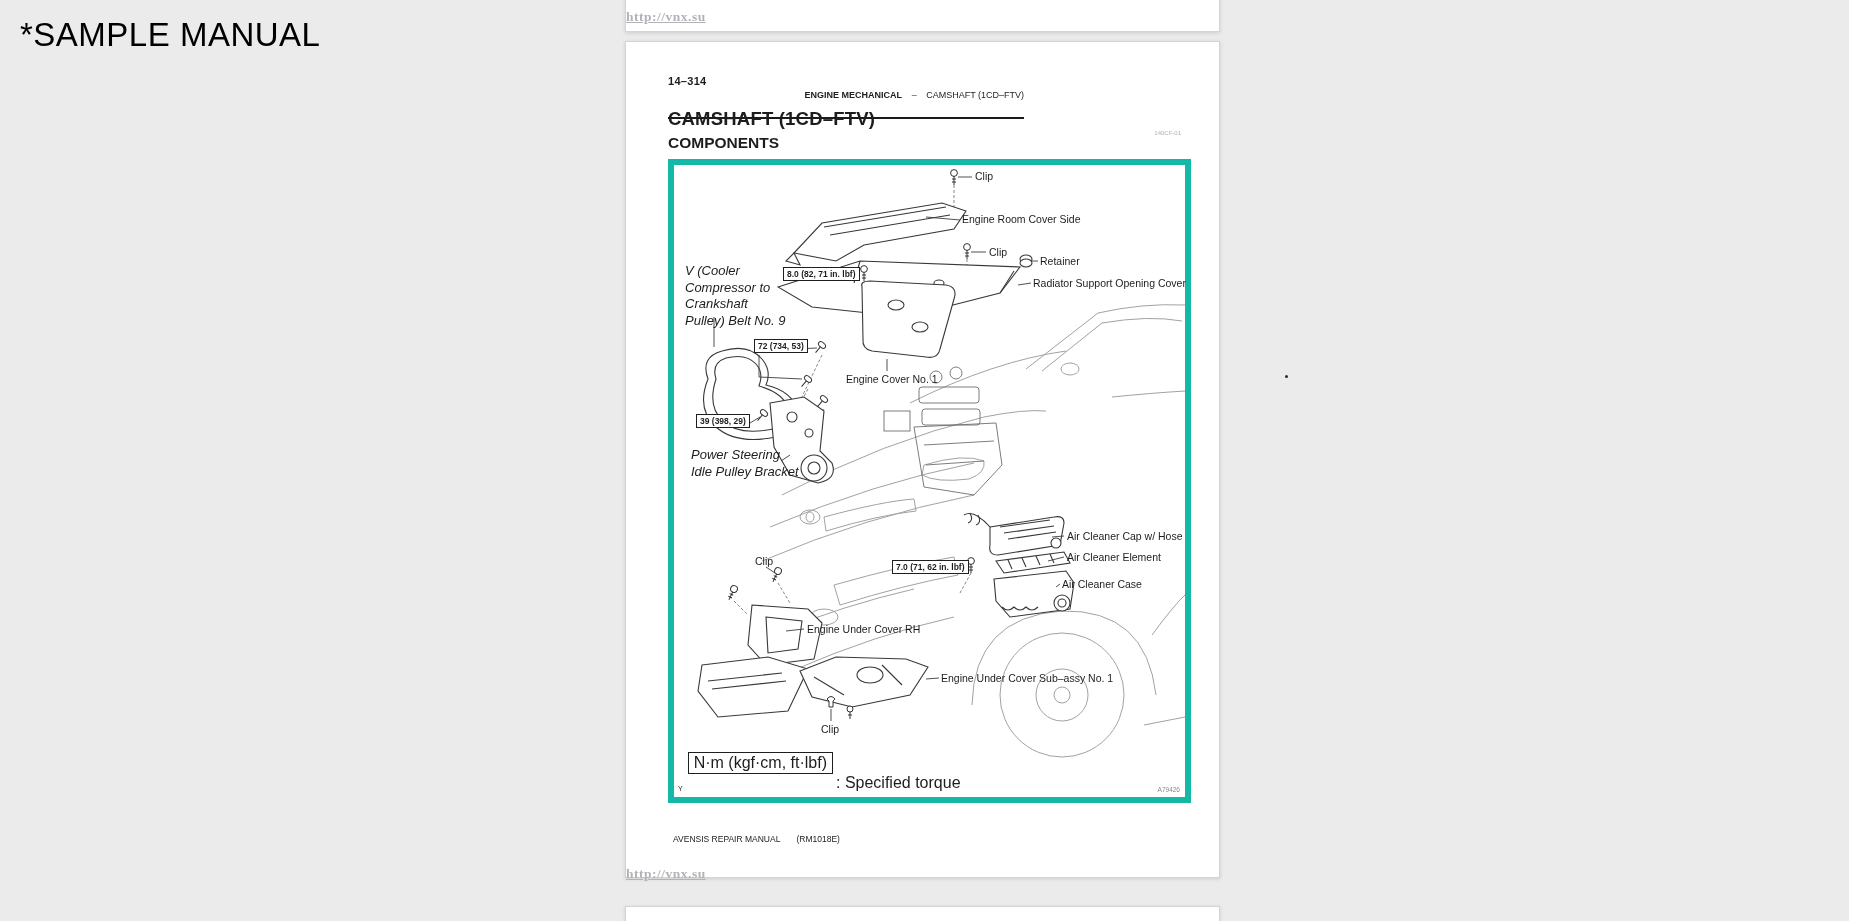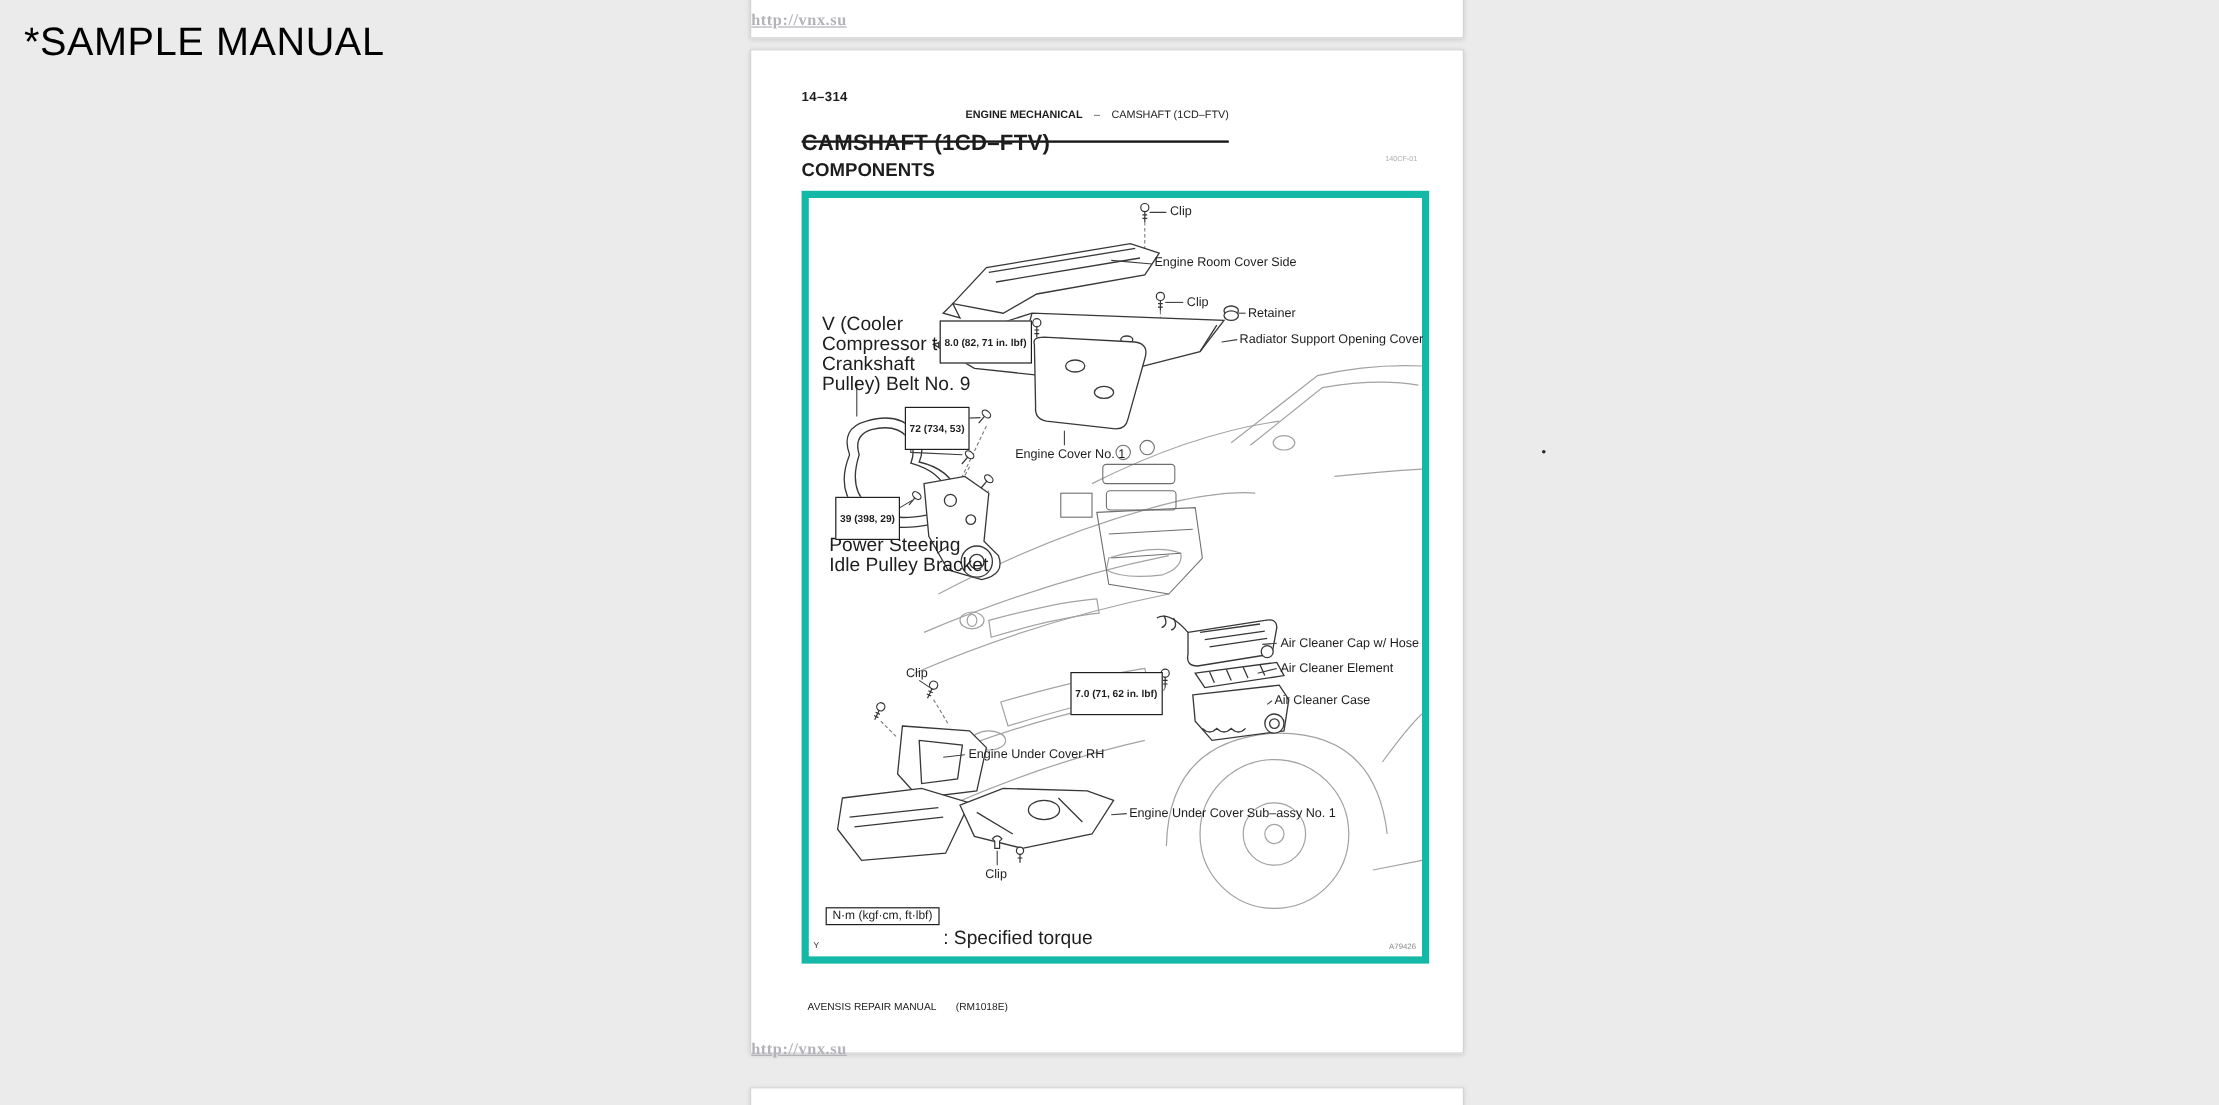--- a/index.html
+++ b/index.html
@@ -23,26 +23,26 @@
   .runhead .sec{font-weight:bold;} .runhead .sep{margin:0 7px;color:#444;}
   .doc-title{position:absolute;left:42px;top:66px;font-size:18.5px;font-weight:bold;letter-spacing:.2px;}
   .doc-subtitle{position:absolute;left:42px;top:92px;font-size:15.5px;font-weight:bold;}
   .figcode{position:absolute;left:475px;top:88px;width:80px;text-align:right;font-size:6px;color:#b0b0b5;}
   .footer{position:absolute;left:47px;top:792px;font-size:8.5px;color:#222;}
   .footer .fcode{margin-left:14px;}
   
   .frame{position:absolute;left:42px;top:117px;width:511px;height:632px;border:6px solid #14b8a6;}
   .frame svg{position:absolute;left:0;top:0;}
   .lbl{position:absolute;font-size:10.5px;white-space:nowrap;color:#1d1d1d;}
-  .lblblock{position:absolute;font-size:16px;line-height:16.5px;white-space:nowrap;color:#1d1d1d;}
+  .lblblock{position:absolute;font-size:13px;line-height:16.5px;white-space:nowrap;color:#1d1d1d;font-style:italic;}
   .tq{position:absolute;border:1.2px solid #1f1f1f;background:#fff;font-size:8.5px;font-weight:bold;
-      padding:12px 3px;white-space:nowrap;}
+      padding:1px 3px;white-space:nowrap;}
   .legend{position:absolute;left:4px;bottom:5px;display:flex;align-items:center;}
   .legend .ym{font-size:7px;margin-right:5px;align-self:flex-end;}
-  .legend .ubox{border:1px solid #1f1f1f;font-size:10px;padding:1px 5px;}
+  .legend .ubox{border:1px solid #1f1f1f;font-size:16px;padding:1px 5px;}
   .legend .note{font-size:16px;margin-left:3px;margin-top:40px;}
   .figid{position:absolute;right:5px;bottom:4px;font-size:6.5px;color:#8a8a8a;}
 </style>
 </head>
 <body>
 
 <div class="sample-label">*SAMPLE MANUAL</div>
 <div class="speck"></div>
 
 <div class="page page-top">

